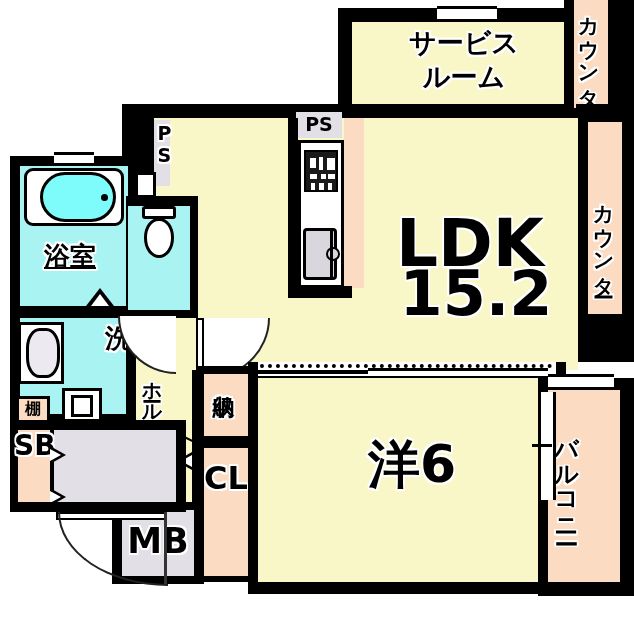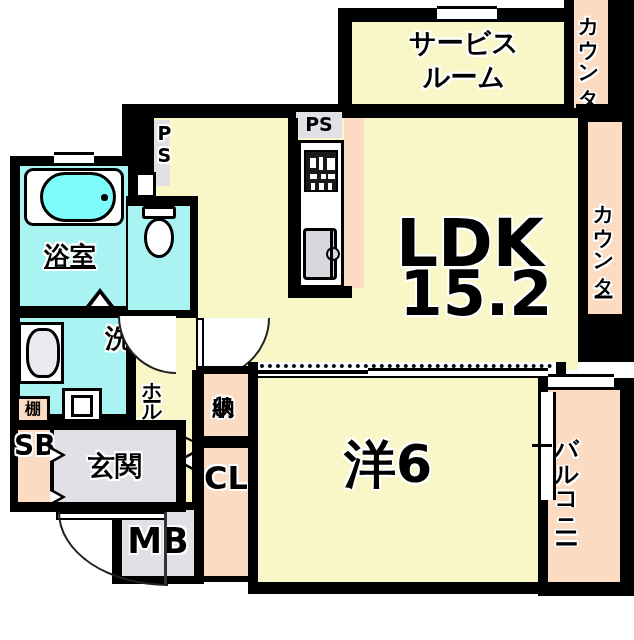--- a/index.html
+++ b/index.html
@@ -312,34 +312,33 @@
   <div class="arrow-r" style="left:250px; top:456px;"></div>
   <div class="arrow-r" style="left:250px; top:538px;"></div>
   <div class="arrow-r" style="left:250px; top:560px;"></div>
 
   <div class="b wall" style="left:112px; top:502px; width:92px; height:82px;"></div>
   <div class="b fill-gray" style="left:122px; top:510px; width:72px; height:66px;"></div>
   <div class="lbl t-mb" style="left:122px; top:524px; width:72px;">MB</div>
 
   <div class="b wall" style="left:10px; top:420px; width:176px; height:92px;"></div>
   <div class="b fill-gray" style="left:54px; top:430px; width:122px; height:72px;"></div>
-  <div class="lbl t-gen" style="left:56px; top:452px; width:118px;">玄関</div>
 
   <div class="b fill-peach" style="left:18px; top:430px; width:32px; height:72px;"></div>
   <div class="lbl t-sb" style="left:14px; top:432px; width:40px; line-height:1.02;text-align:right;">SB</div>
   <div class="arrow-r" style="left:50px; top:446px;"></div>
   <div class="arrow-r" style="left:50px; top:488px;"></div>
 
   <div class="b door-panel" style="left:56px; top:512px; width:110px; height:8px;"></div>
   <div class="arc" style="left:58px; top:512px; width:108px; height:72px; border-radius:0 0 0 100%; border-top:none; border-right:none; background:transparent;"></div>
   <div class="b" style="left:164px; top:512px; width:3px; height:72px; background:#333;"></div>
 
   <div class="b wall" style="left:248px; top:362px; width:318px; height:232px;"></div>
   <div class="b fill-ldk" style="left:258px; top:378px; width:298px; height:204px;"></div>
-  <div class="lbl t-yo" style="left:288px; top:438px; width:200px;">洋6</div>
+  <div class="lbl t-yo" style="left:312px; top:438px; width:200px;">洋6</div>
 
   <div class="b fill-white" style="left:258px; top:362px; width:298px; height:14px;"></div>
   <div class="dotted-h" style="left:252px; top:364px; width:300px;"></div>
   <div class="b" style="left:252px; top:370px; width:116px; height:4px; background:#000;"></div>
   <div class="b" style="left:368px; top:368px; width:180px; height:3px; background:#000;"></div>
 
   <div class="b wall" style="left:538px; top:378px; width:96px; height:218px;"></div>
   <div class="b fill-peach" style="left:548px; top:390px; width:72px; height:192px;"></div>
   <div class="lbl-vert lbl t-balcony" style="left:554px; top:422px; height:146px;">バルコニー</div>
 

